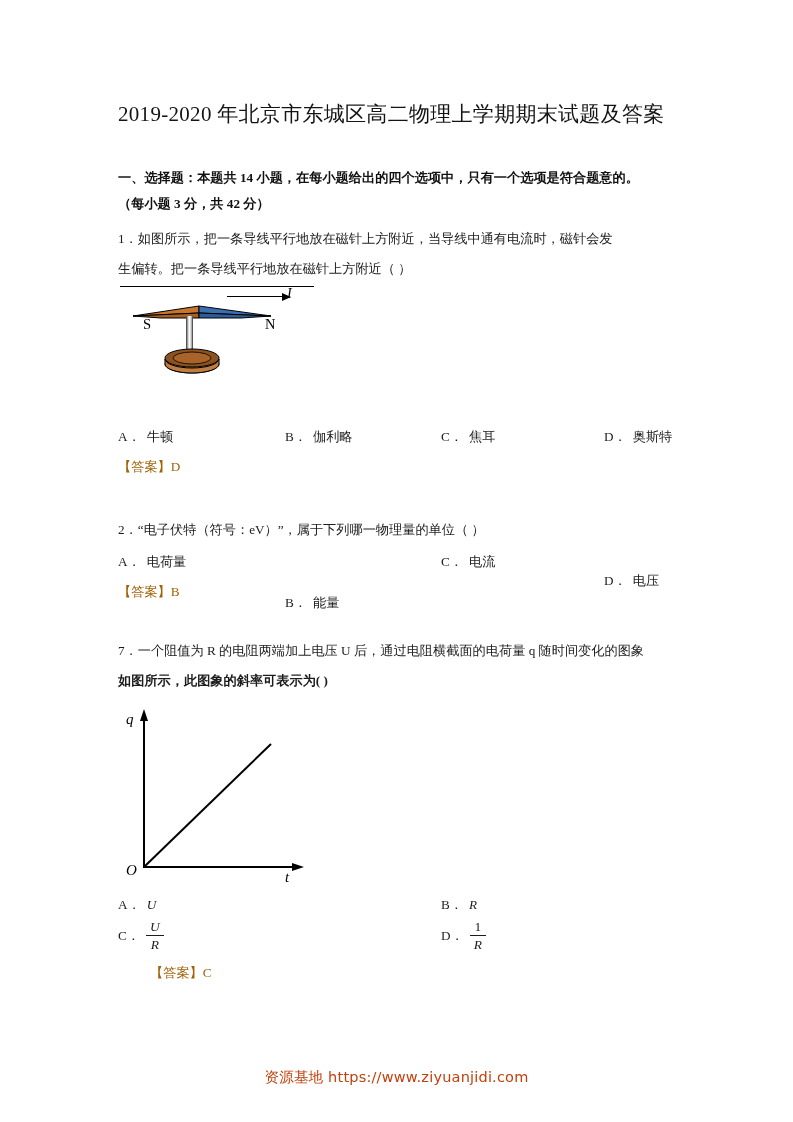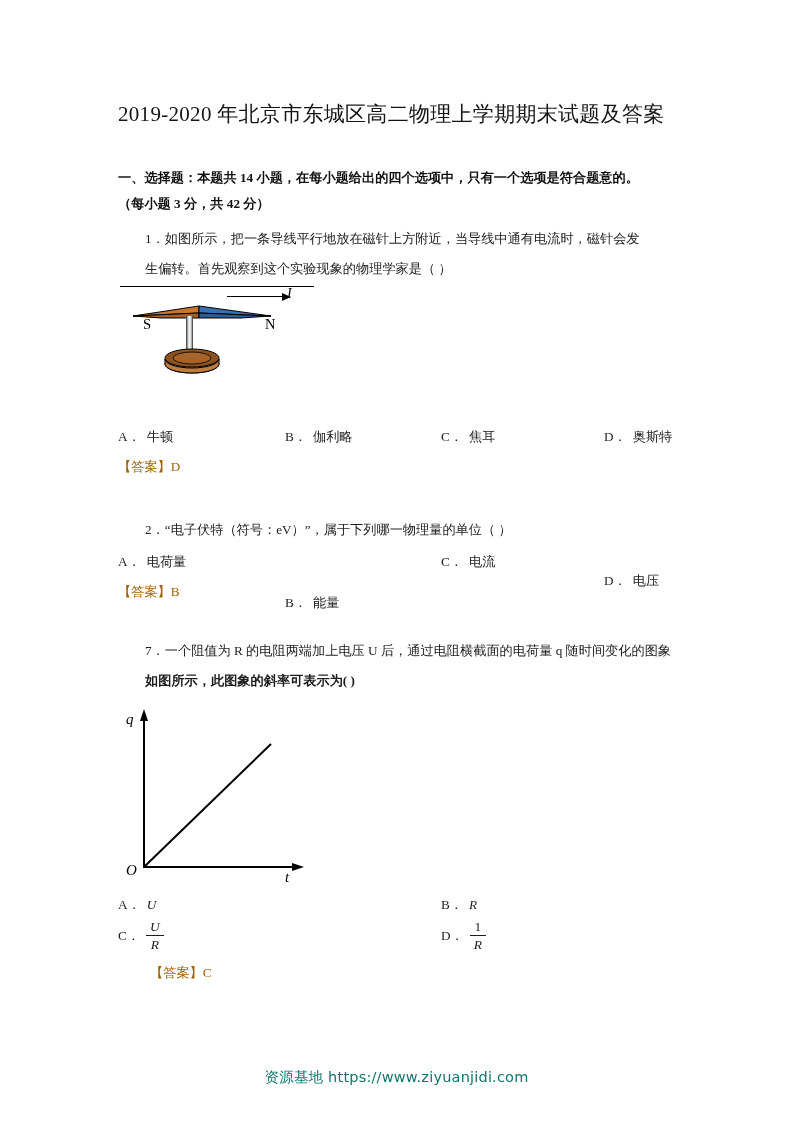--- a/index.html
+++ b/index.html
@@ -41,21 +41,20 @@
     color: #111;
     white-space: nowrap;
   }
   .body-line {
     position: absolute;
     left: 118px;
     font-size: 13.2px;
     line-height: 22px;
     color: #1c1c1c;
     white-space: nowrap;
-    margin-left: 27px;
   }
   .answer-line {
     position: absolute;
     left: 118px;
     font-size: 13.2px;
     line-height: 22px;
     color: #a16207;
     white-space: nowrap;
   }
   .opt {
@@ -247,37 +246,37 @@
   }
 
   
   .footer {
     position: absolute;
     left: 0;
     top: 1068px;
     width: 793px;
     text-align: center;
     font-size: 14.5px;
-    color: #0f766e;
+    color: #c2410c;
     font-family: "DejaVu Sans", "Liberation Sans", sans-serif;
     letter-spacing: 0.2px;
   }
 </style>
 </head>
 <body>
 
 <div class="page">
 
   <div class="doc-title">2019-2020 年北京市东城区高二物理上学期期末试题及答案</div>
 
   <div class="section-head" style="top:167px;">一、选择题：本题共 14 小题，在每小题给出的四个选项中，只有一个选项是符合题意的。</div>
   <div class="section-head" style="top:193px;">（每小题 3 分，共 42 分）</div>
 
   <div class="body-line" style="top:228px;">1．如图所示，把一条导线平行地放在磁针上方附近，当导线中通有电流时，磁针会发</div>
-  <div class="body-line" style="top:258px;">生偏转。首先观察到这个实验现象的物理学家是（        ）</div>
+  <div class="body-line" style="top:258px;">生偏转。把一条导线平行地放在磁针上方附近（        ）</div>
 
   <div class="fig-compass">
     <div class="wire"></div>
     <div class="current-arrow"></div>
     <div class="current-label">I</div>
 
     <div class="needle">
       <svg width="142" height="22" viewBox="0 0 142 22">
 
         <polygon points="2,12 68,2 68,9" fill="#C8762E" stroke="#000" stroke-width="1"></polygon>

